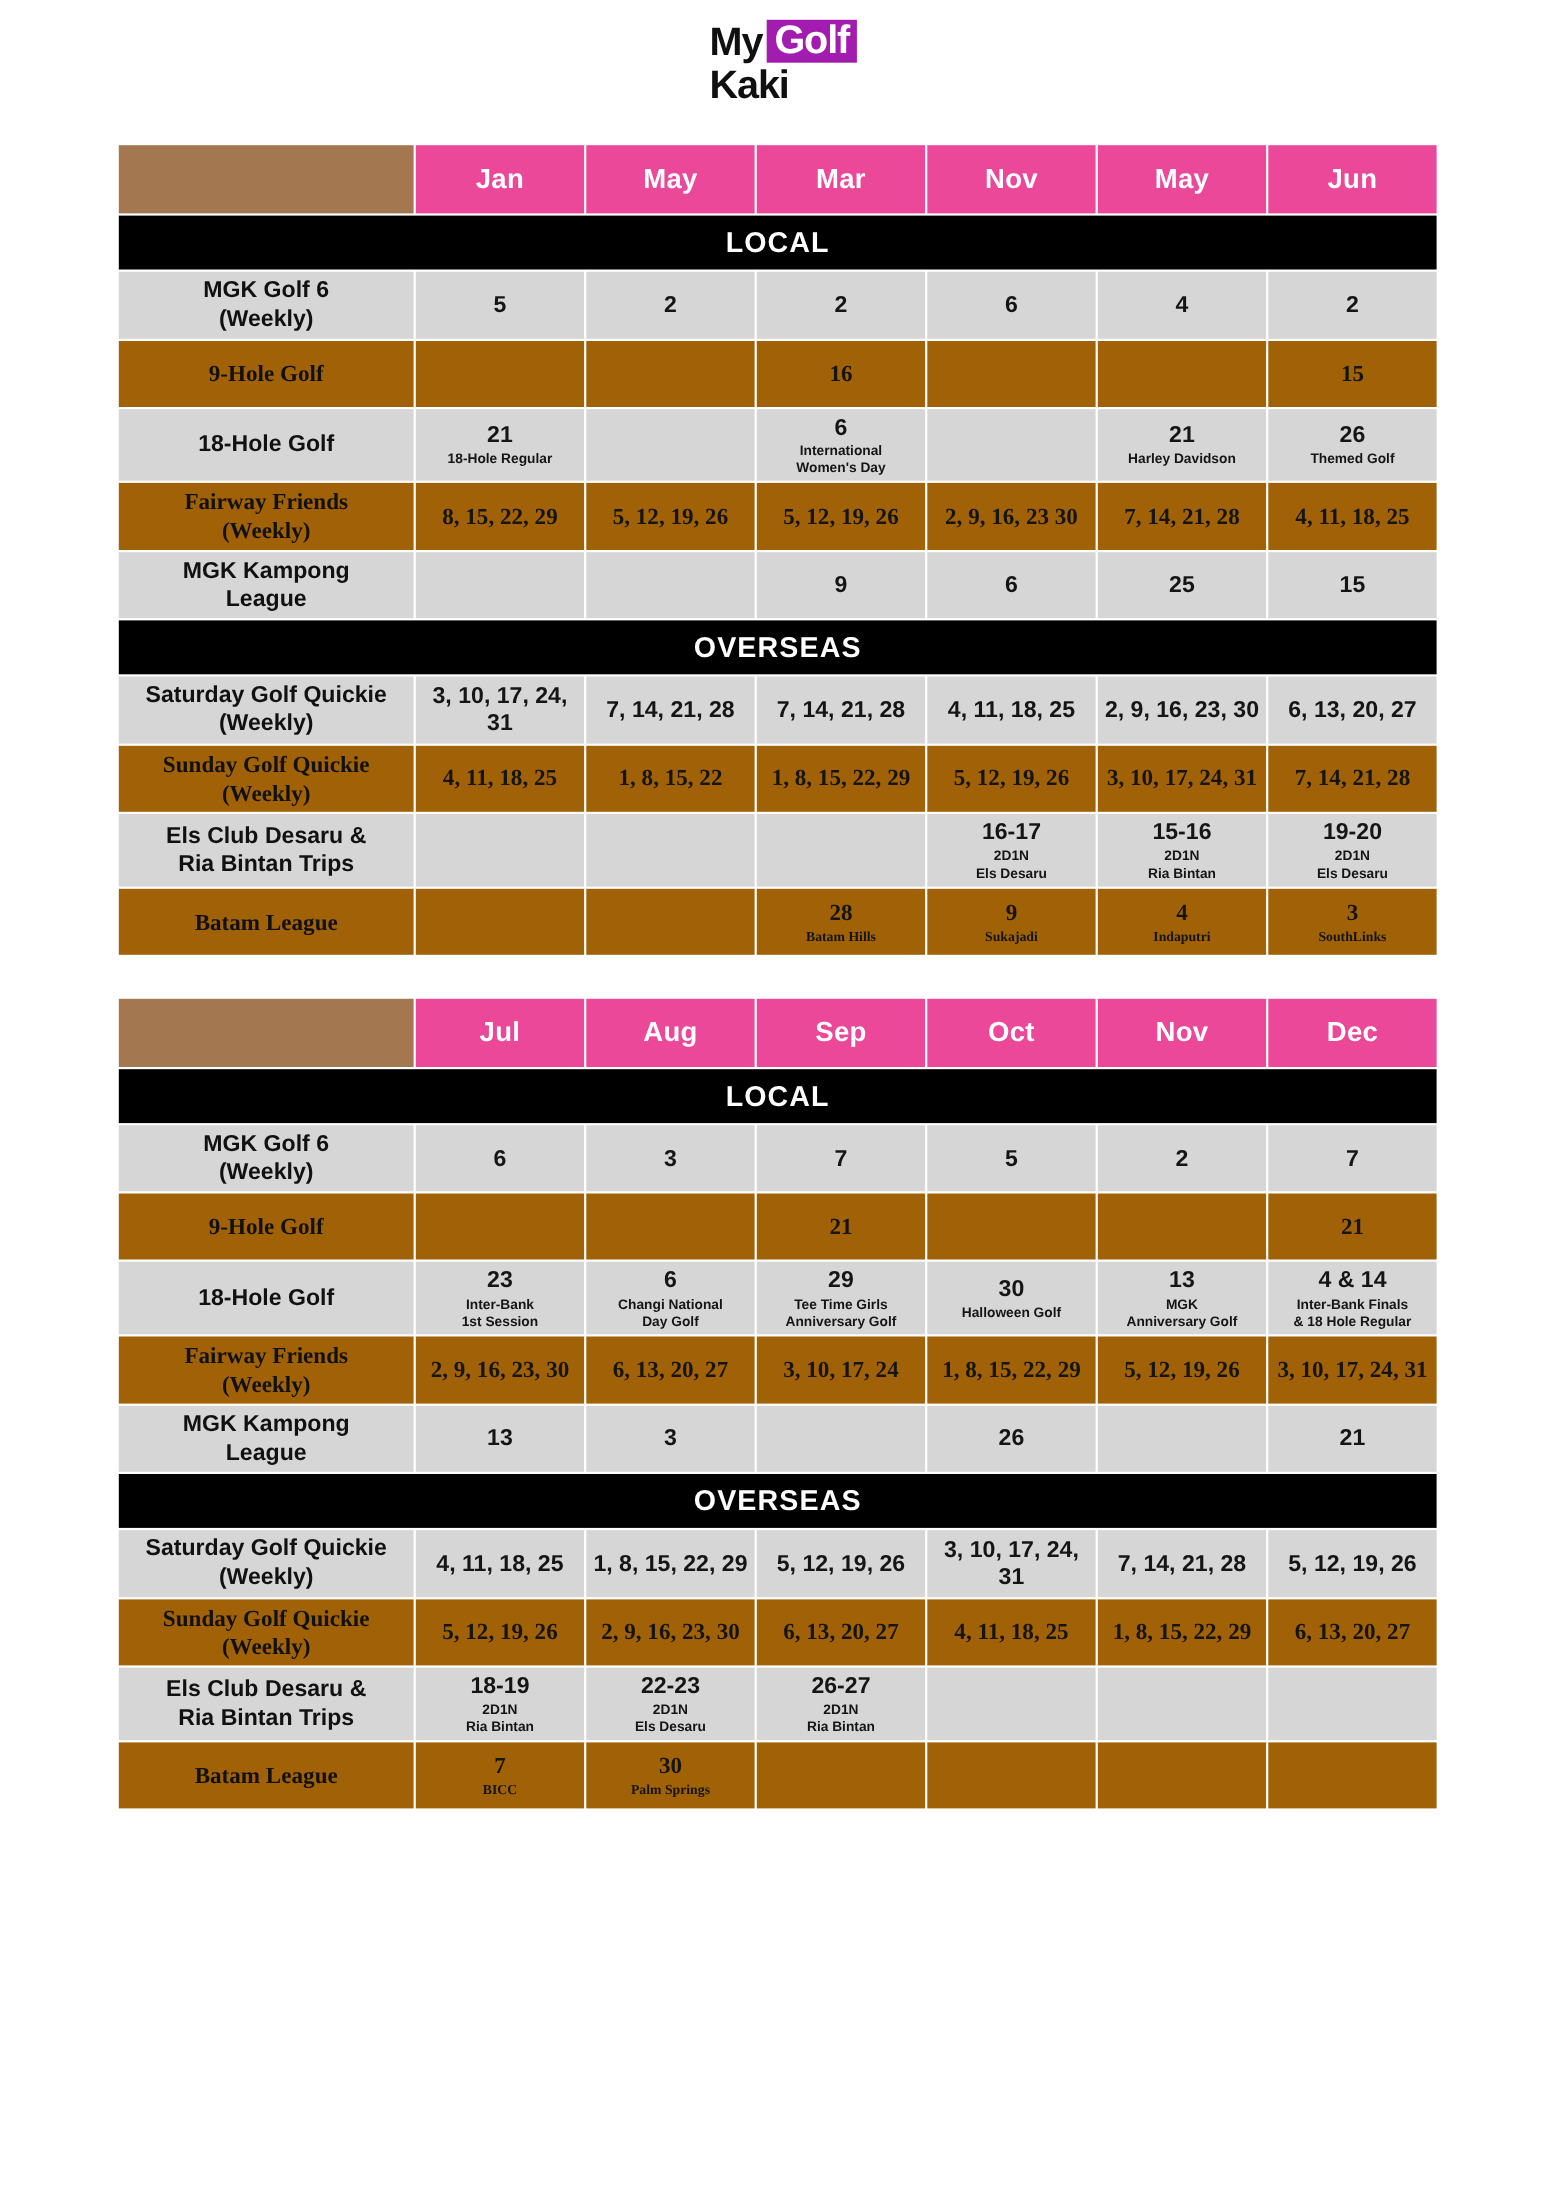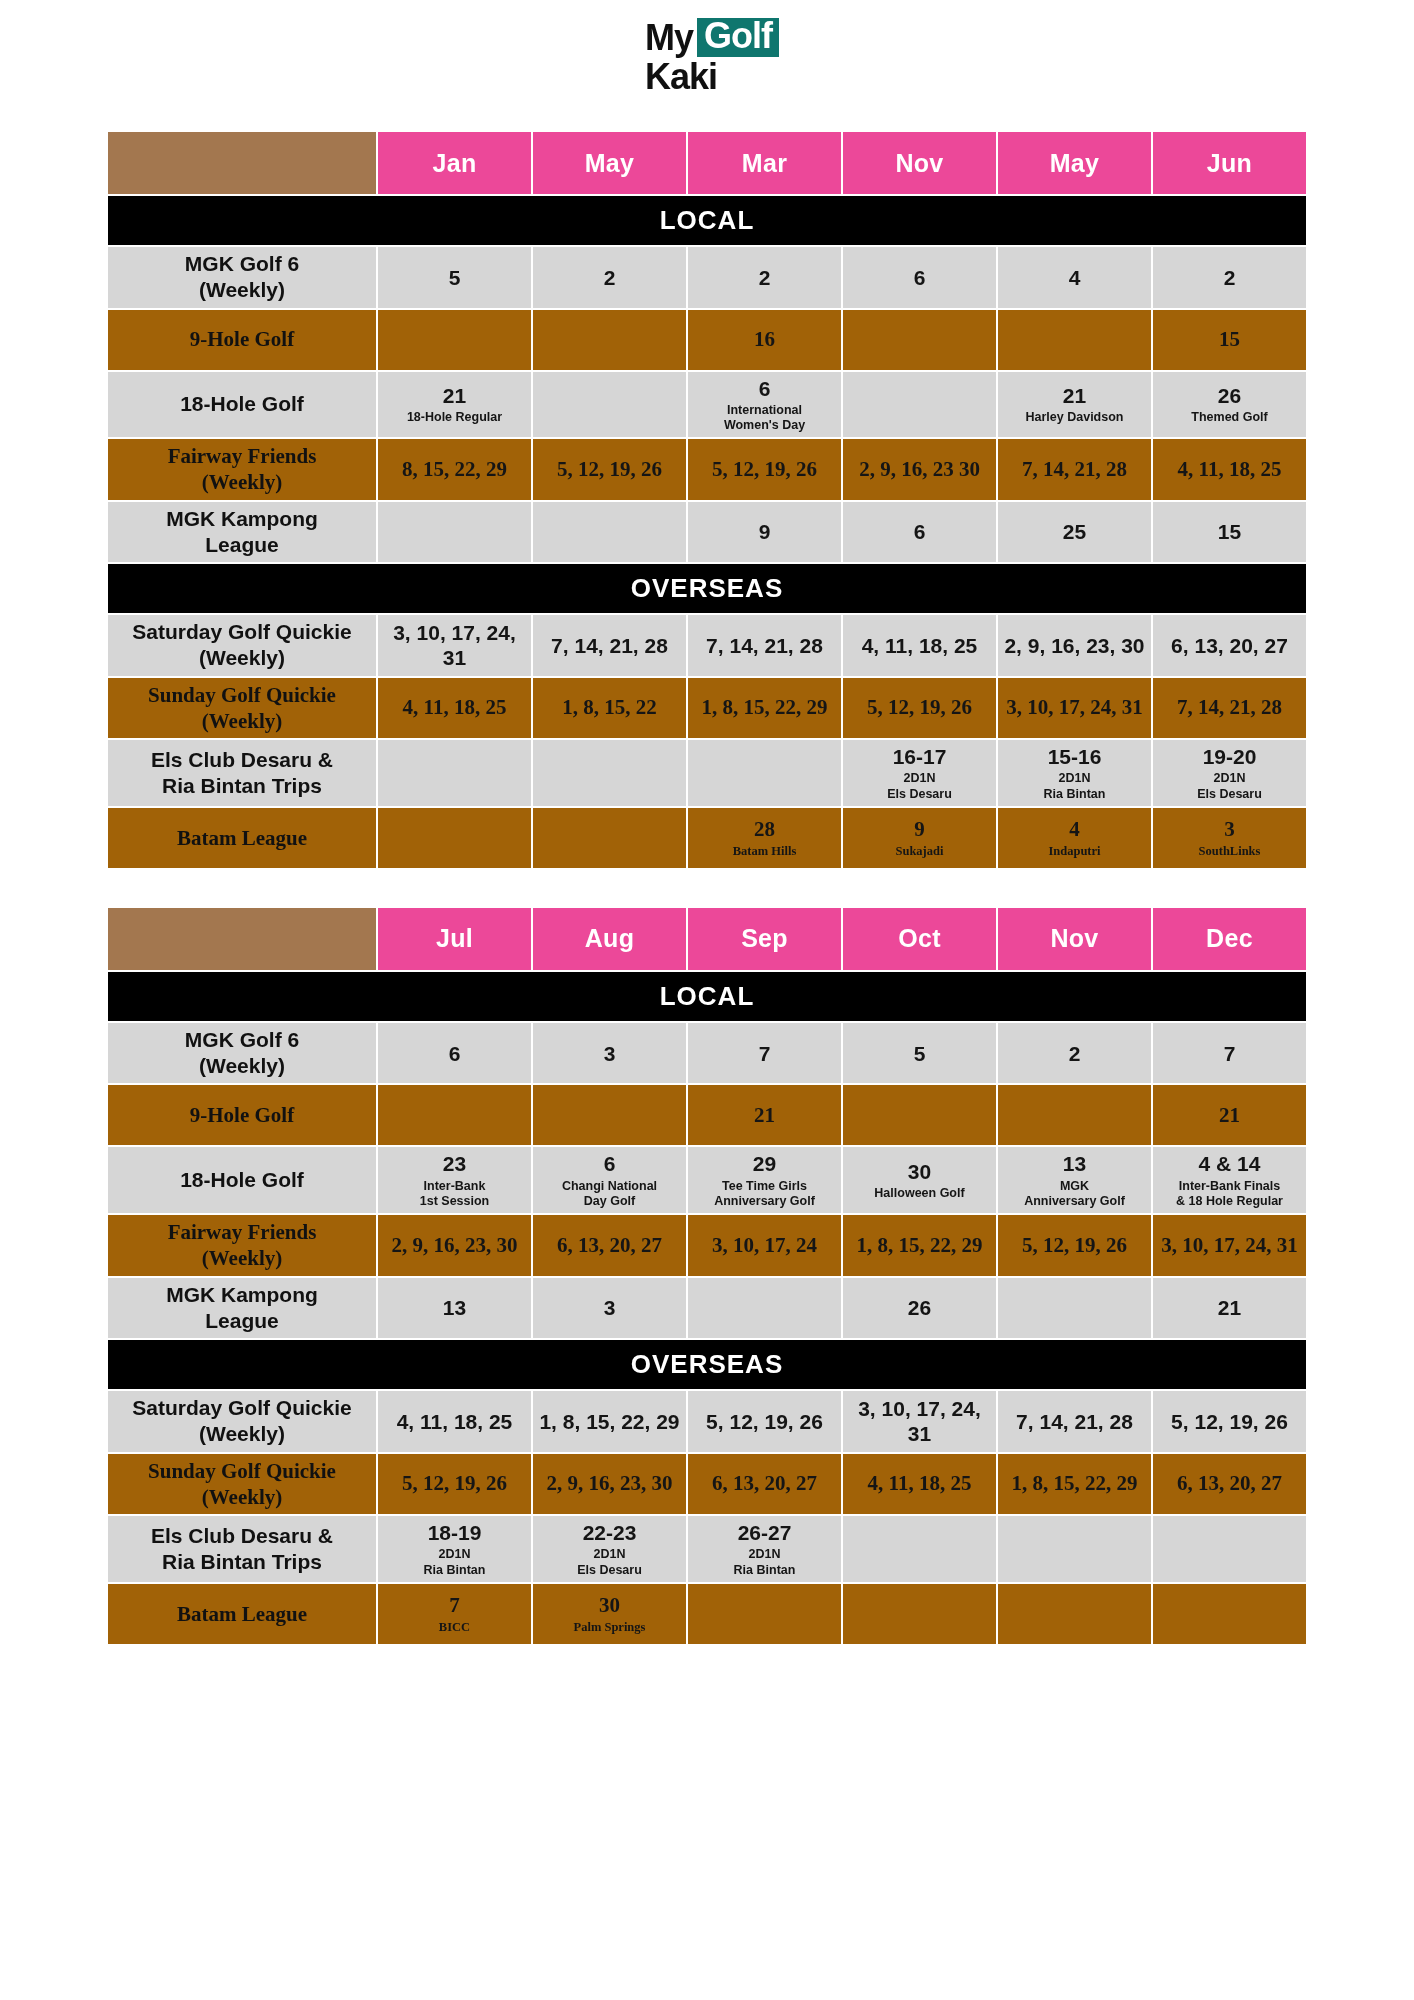--- a/index.html
+++ b/index.html
@@ -37,21 +37,21 @@
   .logo-my, .logo-kaki {
     font-size: 36px;
     font-weight: 900;
     color: #101010;
     letter-spacing: -1px;
   }
   .logo-golf {
     font-size: 36px;
     font-weight: 900;
     color: #ffffff;
-    background: #0f766e;
+    background: #a21caf;
     padding: 0px 7px 3px 7px;
     letter-spacing: -1px;
     display: inline-block;
   }
   .logo-row2 { margin-top: 2px; }
   .title {
     flex: 1;
     text-align: center;
     font-size: 62px;
     font-weight: 900;

